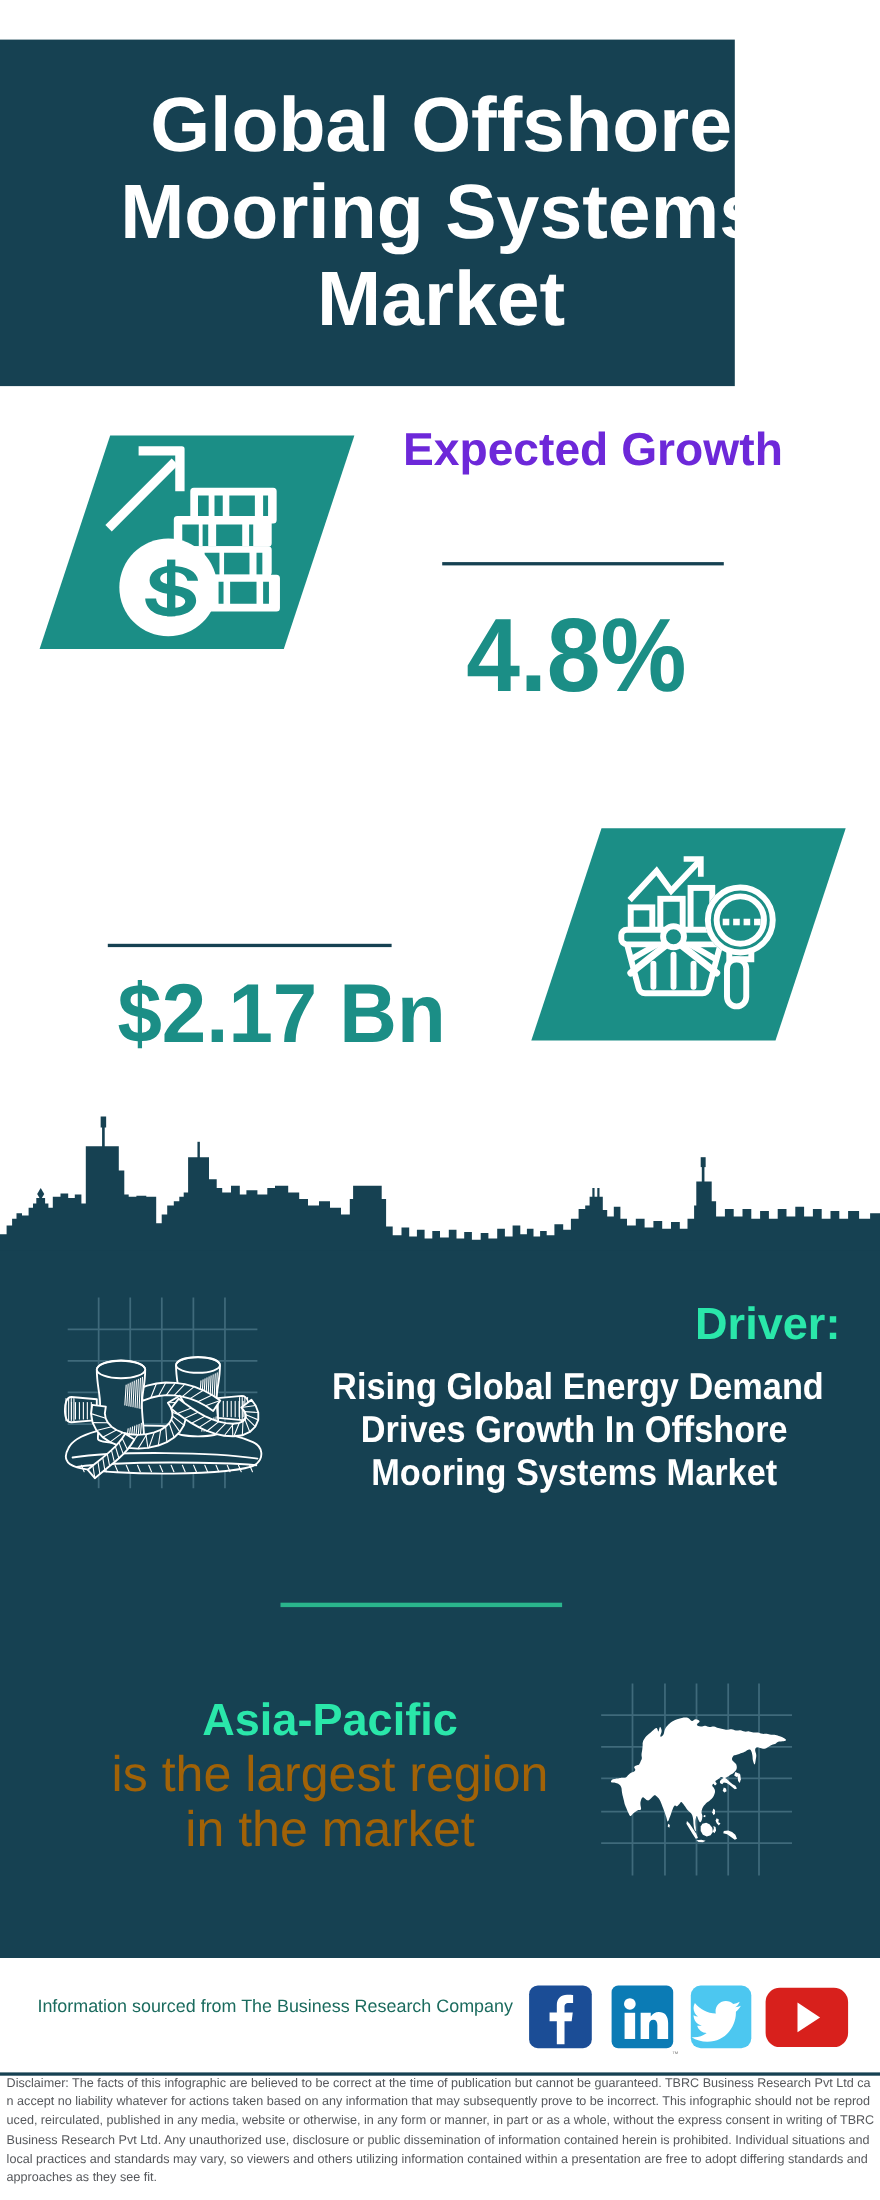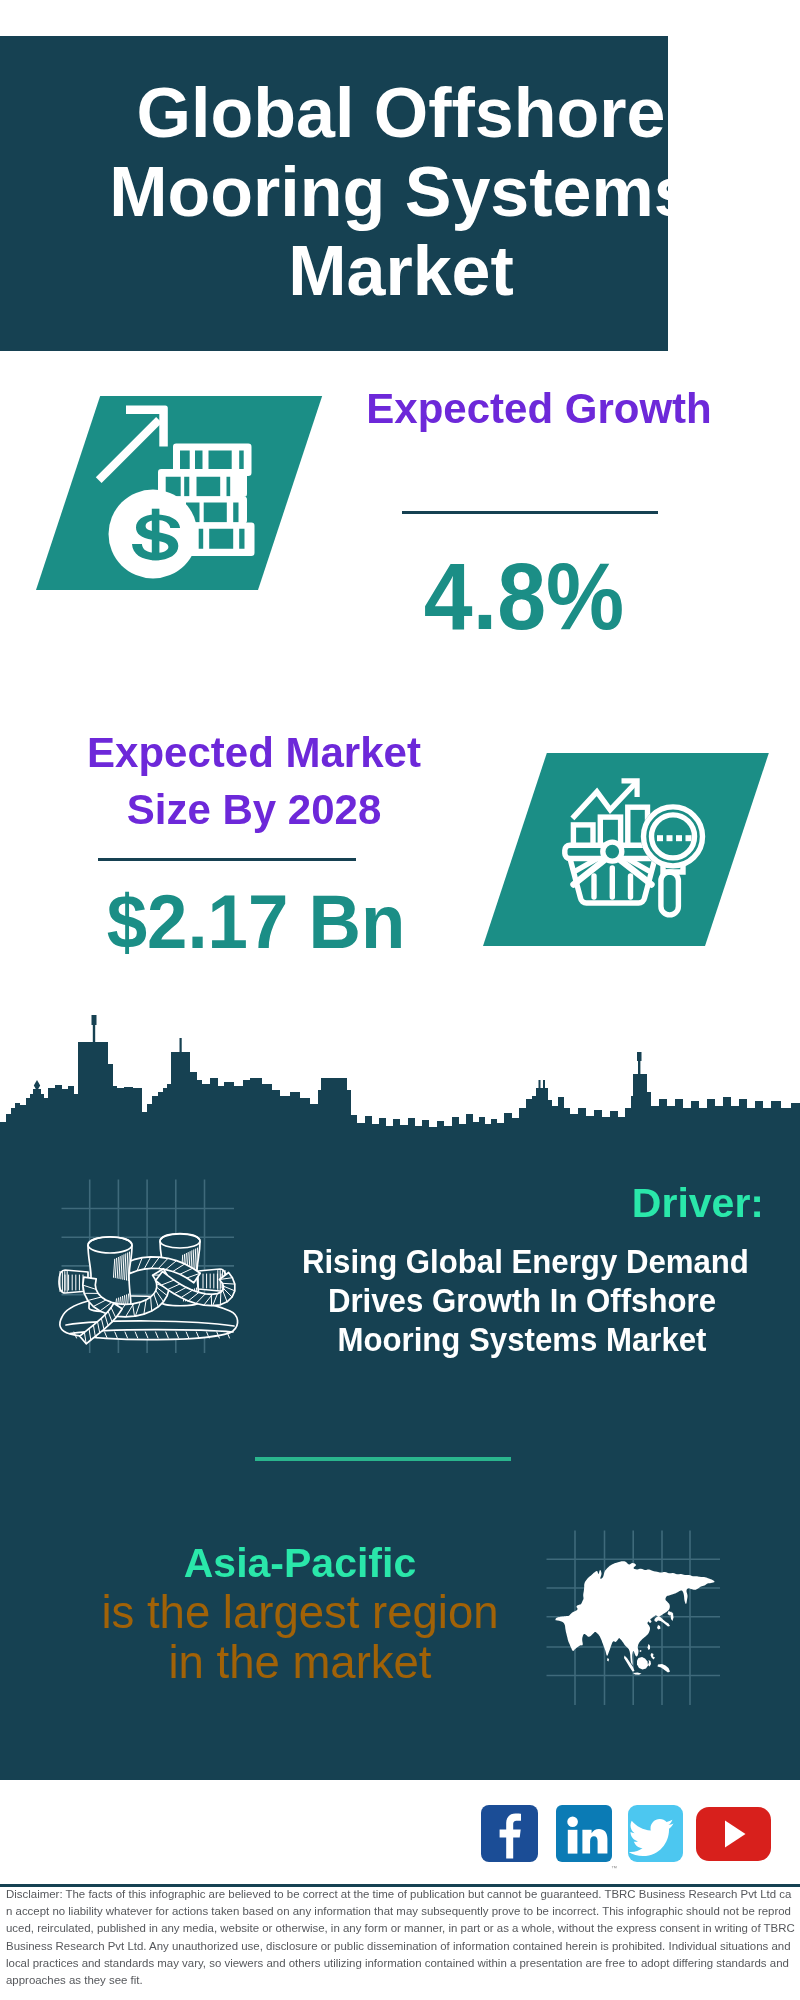--- a/index.html
+++ b/index.html
@@ -85,24 +85,20 @@
       <circle cx="125" cy="64.4" r="29.5" fill="none" stroke="#fff" stroke-width="5.4"></circle>
       <circle cx="125" cy="64.4" r="21.5" fill="none" stroke="#fff" stroke-width="5.4"></circle>
       <rect x="109" y="63.2" width="6" height="6" fill="#fff"></rect>
       <rect x="118.5" y="63.2" width="6" height="6" fill="#fff"></rect>
       <rect x="128" y="63.2" width="6" height="6" fill="#fff"></rect>
       <rect x="137.5" y="63.2" width="6" height="6" fill="#fff"></rect>
       <path fill="none" stroke="#fff" stroke-width="5.4" d="M115,92.5 V100 H135 V92.5"></path>
       <rect x="112.9" y="100" width="17.5" height="42.9" rx="8.7" fill="none" stroke="#fff" stroke-width="5.4"></rect>
 
     </svg>
-  </div>
-  <div class="abs stat-h" style="left:34px;top:724px;width:440px;font-size:42px;line-height:57px;">
-    <div>Expected Market</div>
-    <div>Size By 2028</div>
   </div>
   <div class="abs rule" style="left:98px;top:858px;width:258px;"></div>
   <div class="abs stat-v" style="left:36px;top:884px;width:440px;font-size:76px;transform:scaleX(0.955);transform-origin:50% 0;">$2.17 Bn</div>
 
   <div class="abs dark" style="left:0;top:1136px;width:800px;height:644px;"></div>
   <div class="abs" style="left:0;top:1012px;width:800px;height:125px;">
     <svg width="800" height="125" viewBox="0 0 800 125">
         <path fill="#164152" d="M0,125 L0,110 L6,110 L6,102 L11,102 L11,96 L15,96 L15,91 L20,91 L20,93 L26,93 L26,86 L30,86 L30,82 L33,82 L33,77 L41,77 L41,82 L44,82 L44,86 L48,86 L48,76 L55,76 L55,73 L62,73 L62,77 L68,77 L68,74 L74,74 L74,82 L78,82 L78,30 L108,30 L108,52 L113,52 L113,74 L117,74 L117,76 L124,76 L124,75 L133,75 L133,76 L142,76 L142,100 L147,100 L147,92 L152,92 L152,84 L158,84 L158,80 L163,80 L163,76 L167,76 L167,72 L171,72 L171,40 L190,40 L190,60 L197,60 L197,68 L202,68 L202,72 L210,72 L210,66 L218,66 L218,74 L224,74 L224,70 L234,70 L234,74 L243,74 L243,68 L250,68 L250,66 L262,66 L262,72 L272,72 L272,78 L280,78 L280,84 L290,84 L290,80 L300,80 L300,86 L310,86 L310,92 L318,92 L318,78 L321,78 L321,66 L347,66 L347,78 L351,78 L351,103 L357,103 L357,111 L365,111 L365,104 L372,104 L372,112 L379,112 L379,106 L386,106 L386,114 L393,114 L393,107 L400,107 L400,113 L408,113 L408,106 L415,106 L415,114 L422,114 L422,108 L429,108 L429,115 L437,115 L437,109 L444,109 L444,114 L452,114 L452,105 L459,105 L459,112 L466,112 L466,102 L473,102 L473,110 L479,110 L479,105 L485,105 L485,112 L491,112 L491,107 L497,107 L497,111 L504,111 L504,101 L512,101 L512,106 L519,106 L519,96 L526,96 L526,87 L532,87 L532,84 L536,84 L536,76 L548,76 L548,88 L552,88 L552,94 L558,94 L558,85 L564,85 L564,96 L570,96 L570,102 L578,102 L578,96 L586,96 L586,104 L594,104 L594,98 L602,98 L602,105 L610,105 L610,99 L618,99 L618,105 L625,105 L625,96 L631,96 L631,84 L633,84 L633,62 L647,62 L647,80 L651,80 L651,94 L659,94 L659,87 L667,87 L667,94 L675,94 L675,87 L683,87 L683,96 L691,96 L691,89 L699,89 L699,96 L707,96 L707,87 L715,87 L715,94 L723,94 L723,85 L731,85 L731,94 L739,94 L739,87 L747,87 L747,96 L755,96 L755,89 L763,89 L763,96 L771,96 L771,89 L781,89 L781,96 L791,96 L791,91 L800,91 L800,125 Z"></path>
     <rect x="92.8" y="12" width="2.4" height="19" fill="#164152"></rect>
     <rect x="91.5" y="3" width="5" height="10" fill="#164152"></rect>
@@ -314,20 +310,21 @@
       <path d="M80.0,115.0 L84.5,114.5 L88.5,115.5 L86.0,116.8 L82.0,116.5 Z"></path>
       <path d="M95.5,102.0 L97.5,103.0 L98.0,106.0 L96.5,108.5 L95.0,107.0 L96.0,104.0 Z"></path>
       <path d="M105.0,106.5 L109.0,106.0 L112.5,107.5 L115.5,110.0 L117.0,113.5 L115.0,114.5 L111.5,112.0 L108.0,109.5 L104.5,108.5 Z"></path>
       <path d="M87.0,92.0 L88.5,92.5 L88.0,94.0 L86.5,93.5 Z"></path>
       <path d="M54.5,100.0 L56.0,101.0 L55.5,103.5 L54.0,102.5 Z"></path>
       </g>
     </svg>
   </div>
 
   <div class="abs foot-txt" style="left:34px;top:1815px;width:460px;font-size:16.3px;line-height:19.5px;">
+    <div>Information sourced from The Business Research Company</div>
   </div>
 
   <div class="abs" style="left:481px;top:1805px;width:57px;height:57px;border-radius:8px;background:#1b4d96;">
     <svg width="57" height="57" viewBox="0 0 57 57">
         <path fill="#ffffff" d="M32.2,53.5 L32.2,32.5 L38.7,32.5 L39.7,24.6 L32.2,24.6 L32.2,19.6 C32.2,17.3 32.9,15.8 36.2,15.8 L40.0,15.8 L40.0,8.7 C39.3,8.6 37.1,8.4 34.5,8.4 C29.0,8.4 25.2,11.8 25.2,17.9 L25.2,24.6 L18.6,24.6 L18.6,32.5 L25.2,32.5 L25.2,53.5 Z"></path>
       </svg>
   </div>
   <div class="abs" style="left:556px;top:1805px;width:56px;height:57px;border-radius:6px;background:#0b7bb5;">
     <svg width="56" height="57" viewBox="0 0 56 57">
       <circle cx="16.6" cy="16.8" r="5.3" fill="#ffffff"></circle>

